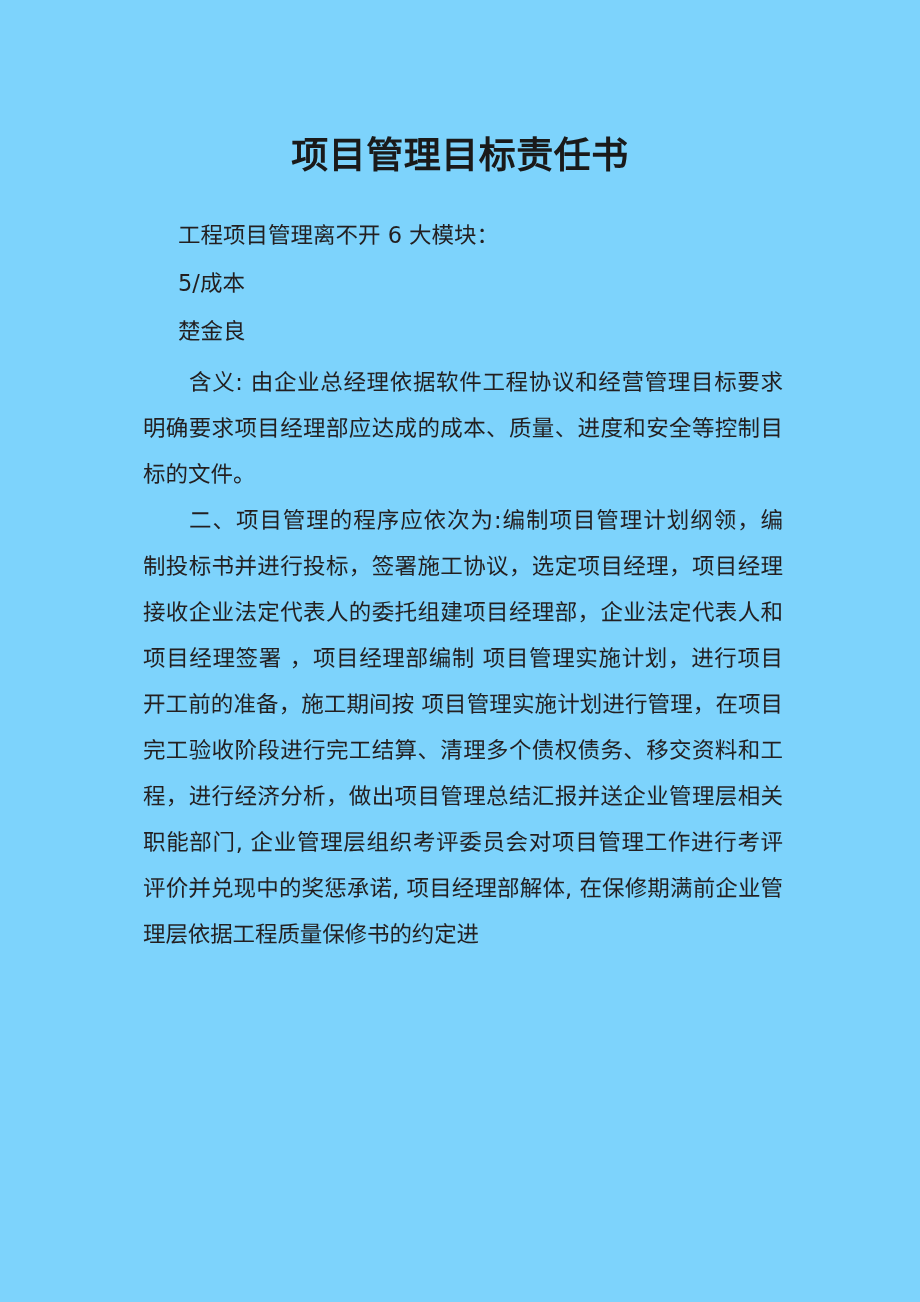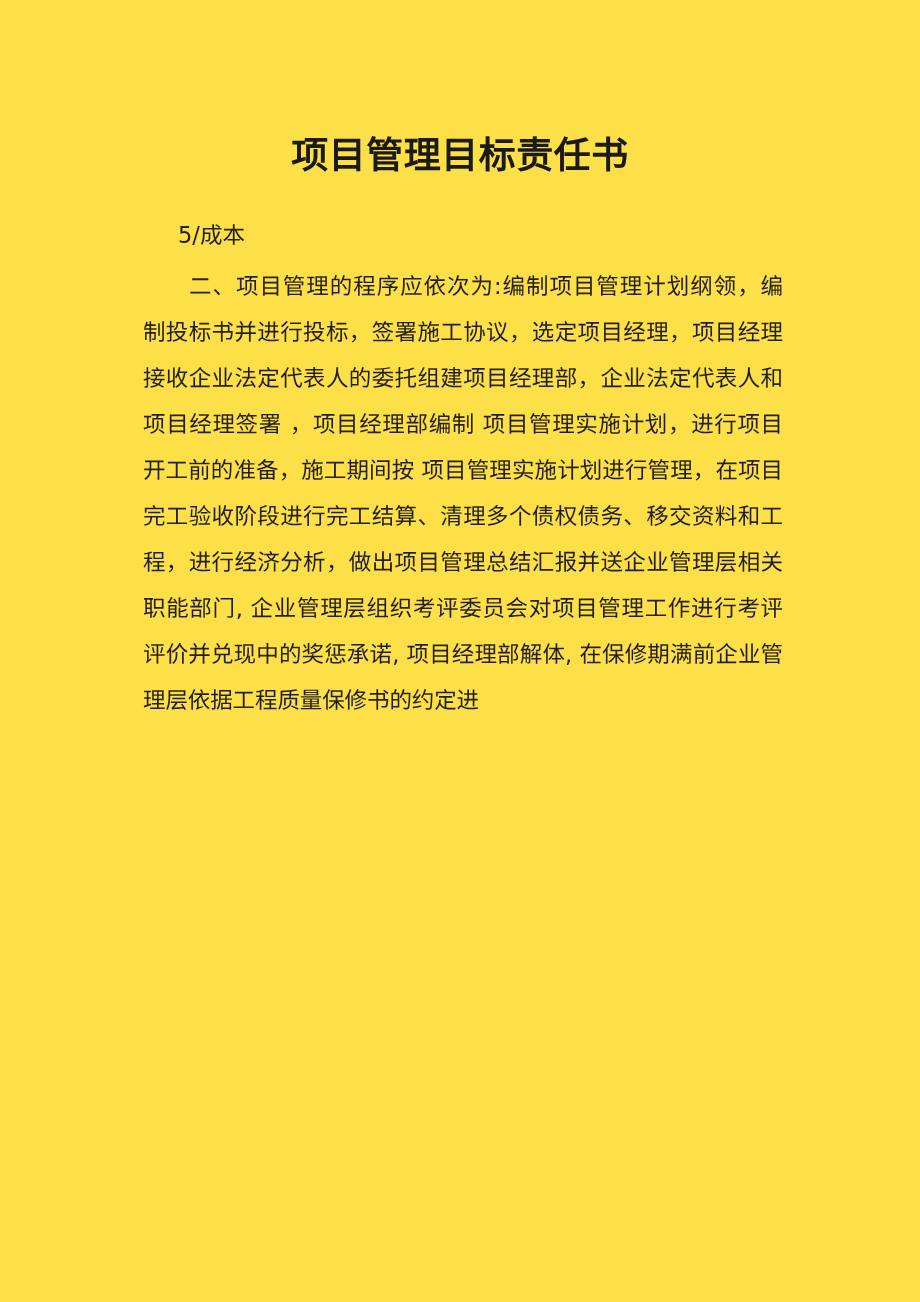--- a/index.html
+++ b/index.html
@@ -14,21 +14,21 @@
     position: relative;
     overflow: hidden;
     font-family: "DejaVu Sans", "Liberation Sans", sans-serif;
     color: #231f20;
     -webkit-font-smoothing: antialiased;
   }
 
   .page {
     position: absolute;
     inset: 0;
-    background: #fde047;
+    background: #7dd3fc;
     text-decoration: underline;
   }
 
   
   .doc-title {
     position: absolute;
     top: 108px;
     left: 0;
     width: 920px;
     text-align: center;
@@ -75,24 +75,27 @@
 </style>
 </head>
 <body>
 
 <div class="page">
 
   <h1 class="doc-title" id="title-el">项目管理目标责任书</h1>
 
   <div class="body-block">
 
+    <p class="line">工程项目管理离不开 6 大模块：</p>
 
     <p class="line">5/成本</p>
 
 
+    <p class="line">楚金良</p>
 
     <div class="spacer-4"></div>
 
+    <p class="para">含义: 由企业总经理依据软件工程协议和经营管理目标要求明确要求项目经理部应达成的成本、质量、进度和安全等控制目标的文件。</p>
 
     <p class="para tight">二、项目管理的程序应依次为:编制项目管理计划纲领，编 制投标书并进行投标，签署施工协议，选定项目经理，项目经理接收企业法定代表人的委托组建项目经理部，企业法定代表人和 项目经理签署 ，项目经理部编制 项目管理实施计划，进行项目开工前的准备，施工期间按 项目管理实施计划进行管理，在项目完工验收阶段进行完工结算、清理多个债权债务、移交资料和工程，进行经济分析，做出项目管理总结汇报并送企业管理层相关职能部门, 企业管理层组织考评委员会对项目管理工作进行考评评价并兑现中的奖惩承诺, 项目经理部解体, 在保修期满前企业管理层依据工程质量保修书的约定进</p>
 
   </div>
 </div>
 
 </body></html>

